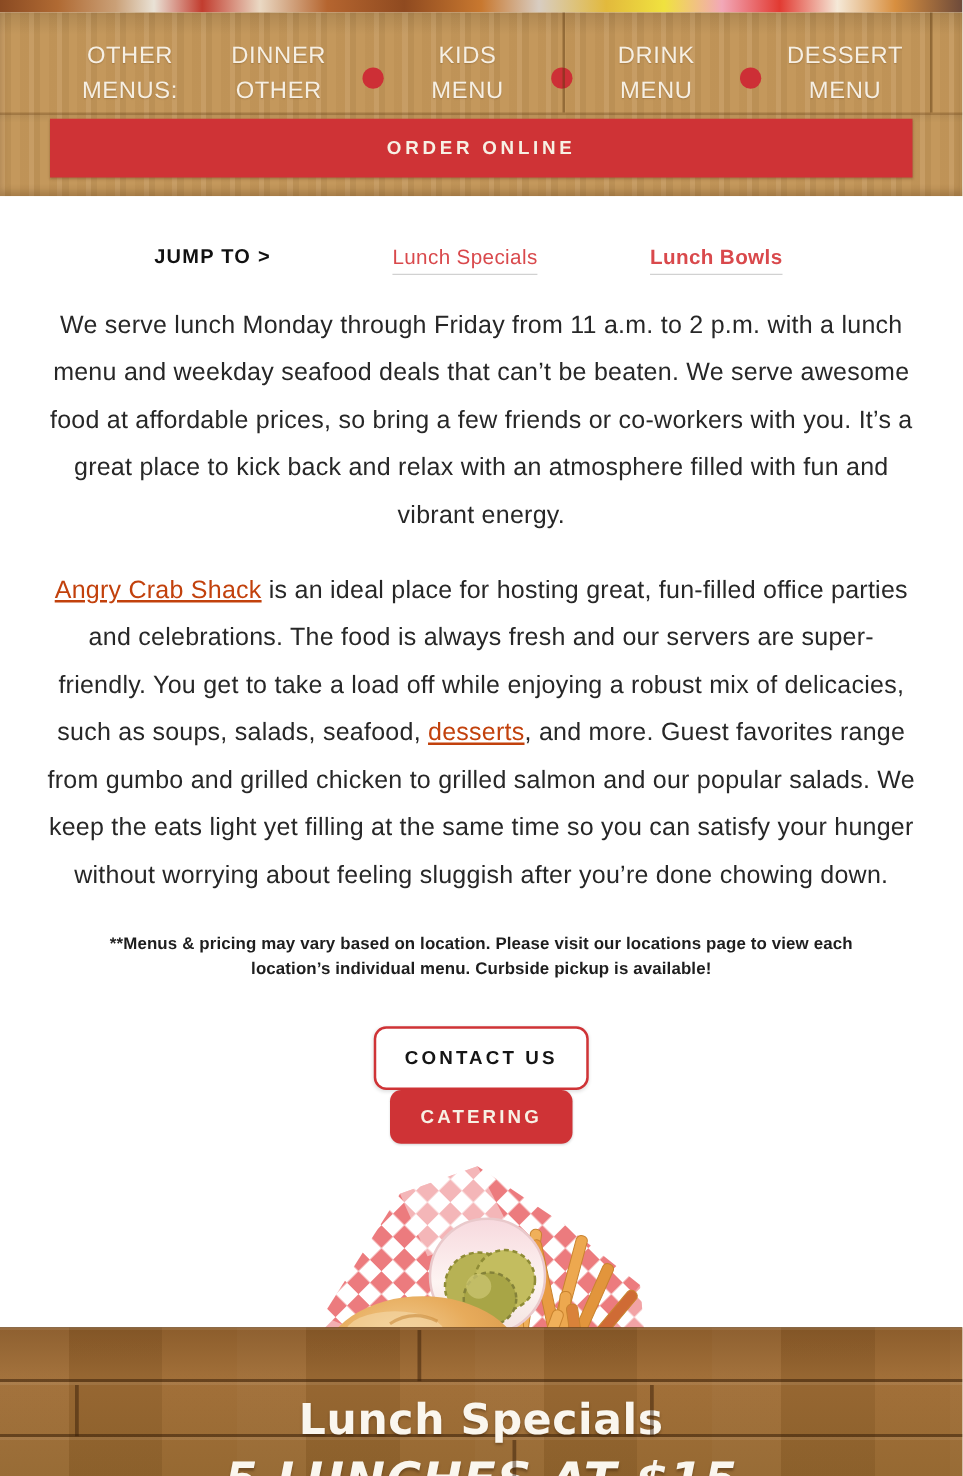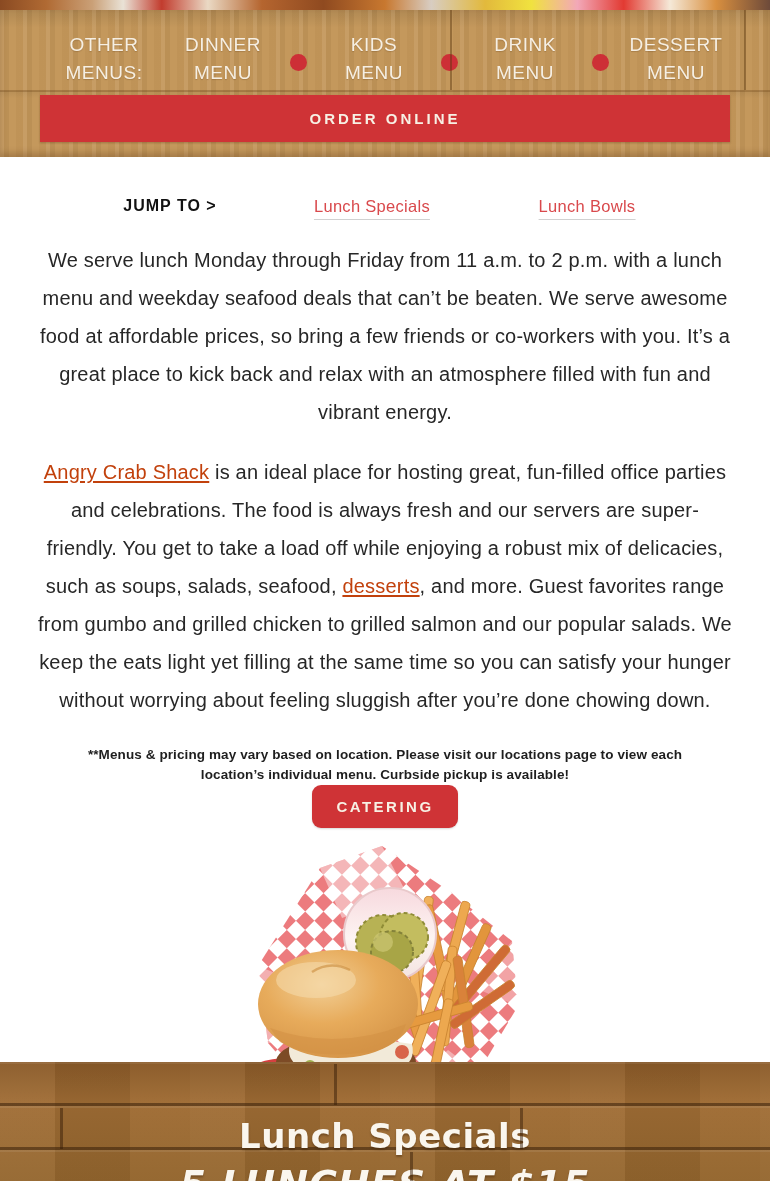--- a/index.html
+++ b/index.html
@@ -60,21 +60,21 @@
   .jump-label{
     position:absolute;left:170px;transform:translateX(-50%);
     font-size:16px;font-weight:bold;color:#111;letter-spacing:1px;white-space:nowrap;
   }
   .jump-link{
     position:absolute;transform:translateX(-50%);
     font-size:16.5px;color:#d9494c;text-decoration:none;cursor:pointer;white-space:nowrap;
     border-bottom:1px solid rgba(0,0,0,0.18);padding-bottom:3px;letter-spacing:0.3px;
   }
   .jump-link.first{left:372px;}
-  .jump-link.second{left:587px;}
+  .jump-link.second{left:573px;font-weight:bold;}
 
   .body-text{
     width:694px;margin:20px auto 0;text-align:center;
     font-size:20px;line-height:38px;color:#272727;letter-spacing:0.2px;font-weight:400;
   }
   .body-text + .body-text{margin-top:22px;}
   .inline-link{color:#c2410c;text-decoration:underline;text-underline-offset:2px;cursor:pointer;}
 
   .disclaimer{
     width:650px;margin:26px auto 0;text-align:center;
@@ -126,21 +126,21 @@
 
   <div class="photo-strip"></div>
 
   <header class="menu-bar">
     <div class="plank-seam-v" style="left:450px;top:0;height:80px;"></div>
     <div class="plank-seam-v" style="left:744px;top:0;height:80px;"></div>
     <div class="plank-seam-h" style="top:80px;"></div>
 
     <nav class="menu-items">
       <div class="menu-item static">OTHER MENUS:</div>
-      <a class="menu-item">DINNER MENU</a>
+      <a class="menu-item">DINNER OTHER</a>
       <span class="sep-dot"></span>
       <a class="menu-item">KIDS MENU</a>
       <span class="sep-dot"></span>
       <a class="menu-item">DRINK MENU</a>
       <span class="sep-dot"></span>
       <a class="menu-item">DESSERT MENU</a>
     </nav>
 
     <a class="order-online">ORDER ONLINE</a>
   </header>
@@ -152,20 +152,23 @@
       <a class="jump-link first">Lunch Specials</a>
       <a class="jump-link second">Lunch Bowls</a>
     </div>
 
     <p class="body-text">We serve lunch Monday through Friday from 11 a.m. to 2 p.m. with a lunch menu and weekday seafood deals that can’t be beaten. We serve awesome food at affordable prices, so bring a few friends or co-workers with you. It’s a great place to kick back and relax with an atmosphere filled with fun and vibrant energy.</p>
 
     <p class="body-text"><a class="inline-link">Angry Crab Shack</a><span> is an ideal place for hosting great, fun-filled office parties and celebrations. The food is always fresh and our servers are super-friendly. You get to take a load off while enjoying a robust mix of delicacies, such as soups, salads, seafood, </span><a class="inline-link">desserts</a><span>, and more. Guest favorites range from gumbo and grilled chicken to grilled salmon and our popular salads. We keep the eats light yet filling at the same time so you can satisfy your hunger without worrying about feeling sluggish after you’re done chowing down.</span></p>
 
     <p class="disclaimer"><span>**Menus &amp; pricing may vary based on location. Please visit our </span><a>locations page</a><span> to view each location’s individual menu. Curbside pickup is available!</span></p>
 
+    <div class="btn-row">
+      <a class="contact-btn">CONTACT US</a>
+    </div>
     <div class="btn-row">
       <a class="catering-btn">CATERING</a>
     </div>
 
     <div class="food-image">
       <svg width="270" height="300" viewBox="0 0 270 300" xmlns="http://www.w3.org/2000/svg">
         <defs>
           <pattern id="check" width="26" height="26" patternUnits="userSpaceOnUse" patternTransform="rotate(45)">
             <rect width="26" height="26" fill="#ffffff"></rect>
             <rect width="13" height="13" fill="#ec7b7e"></rect>

